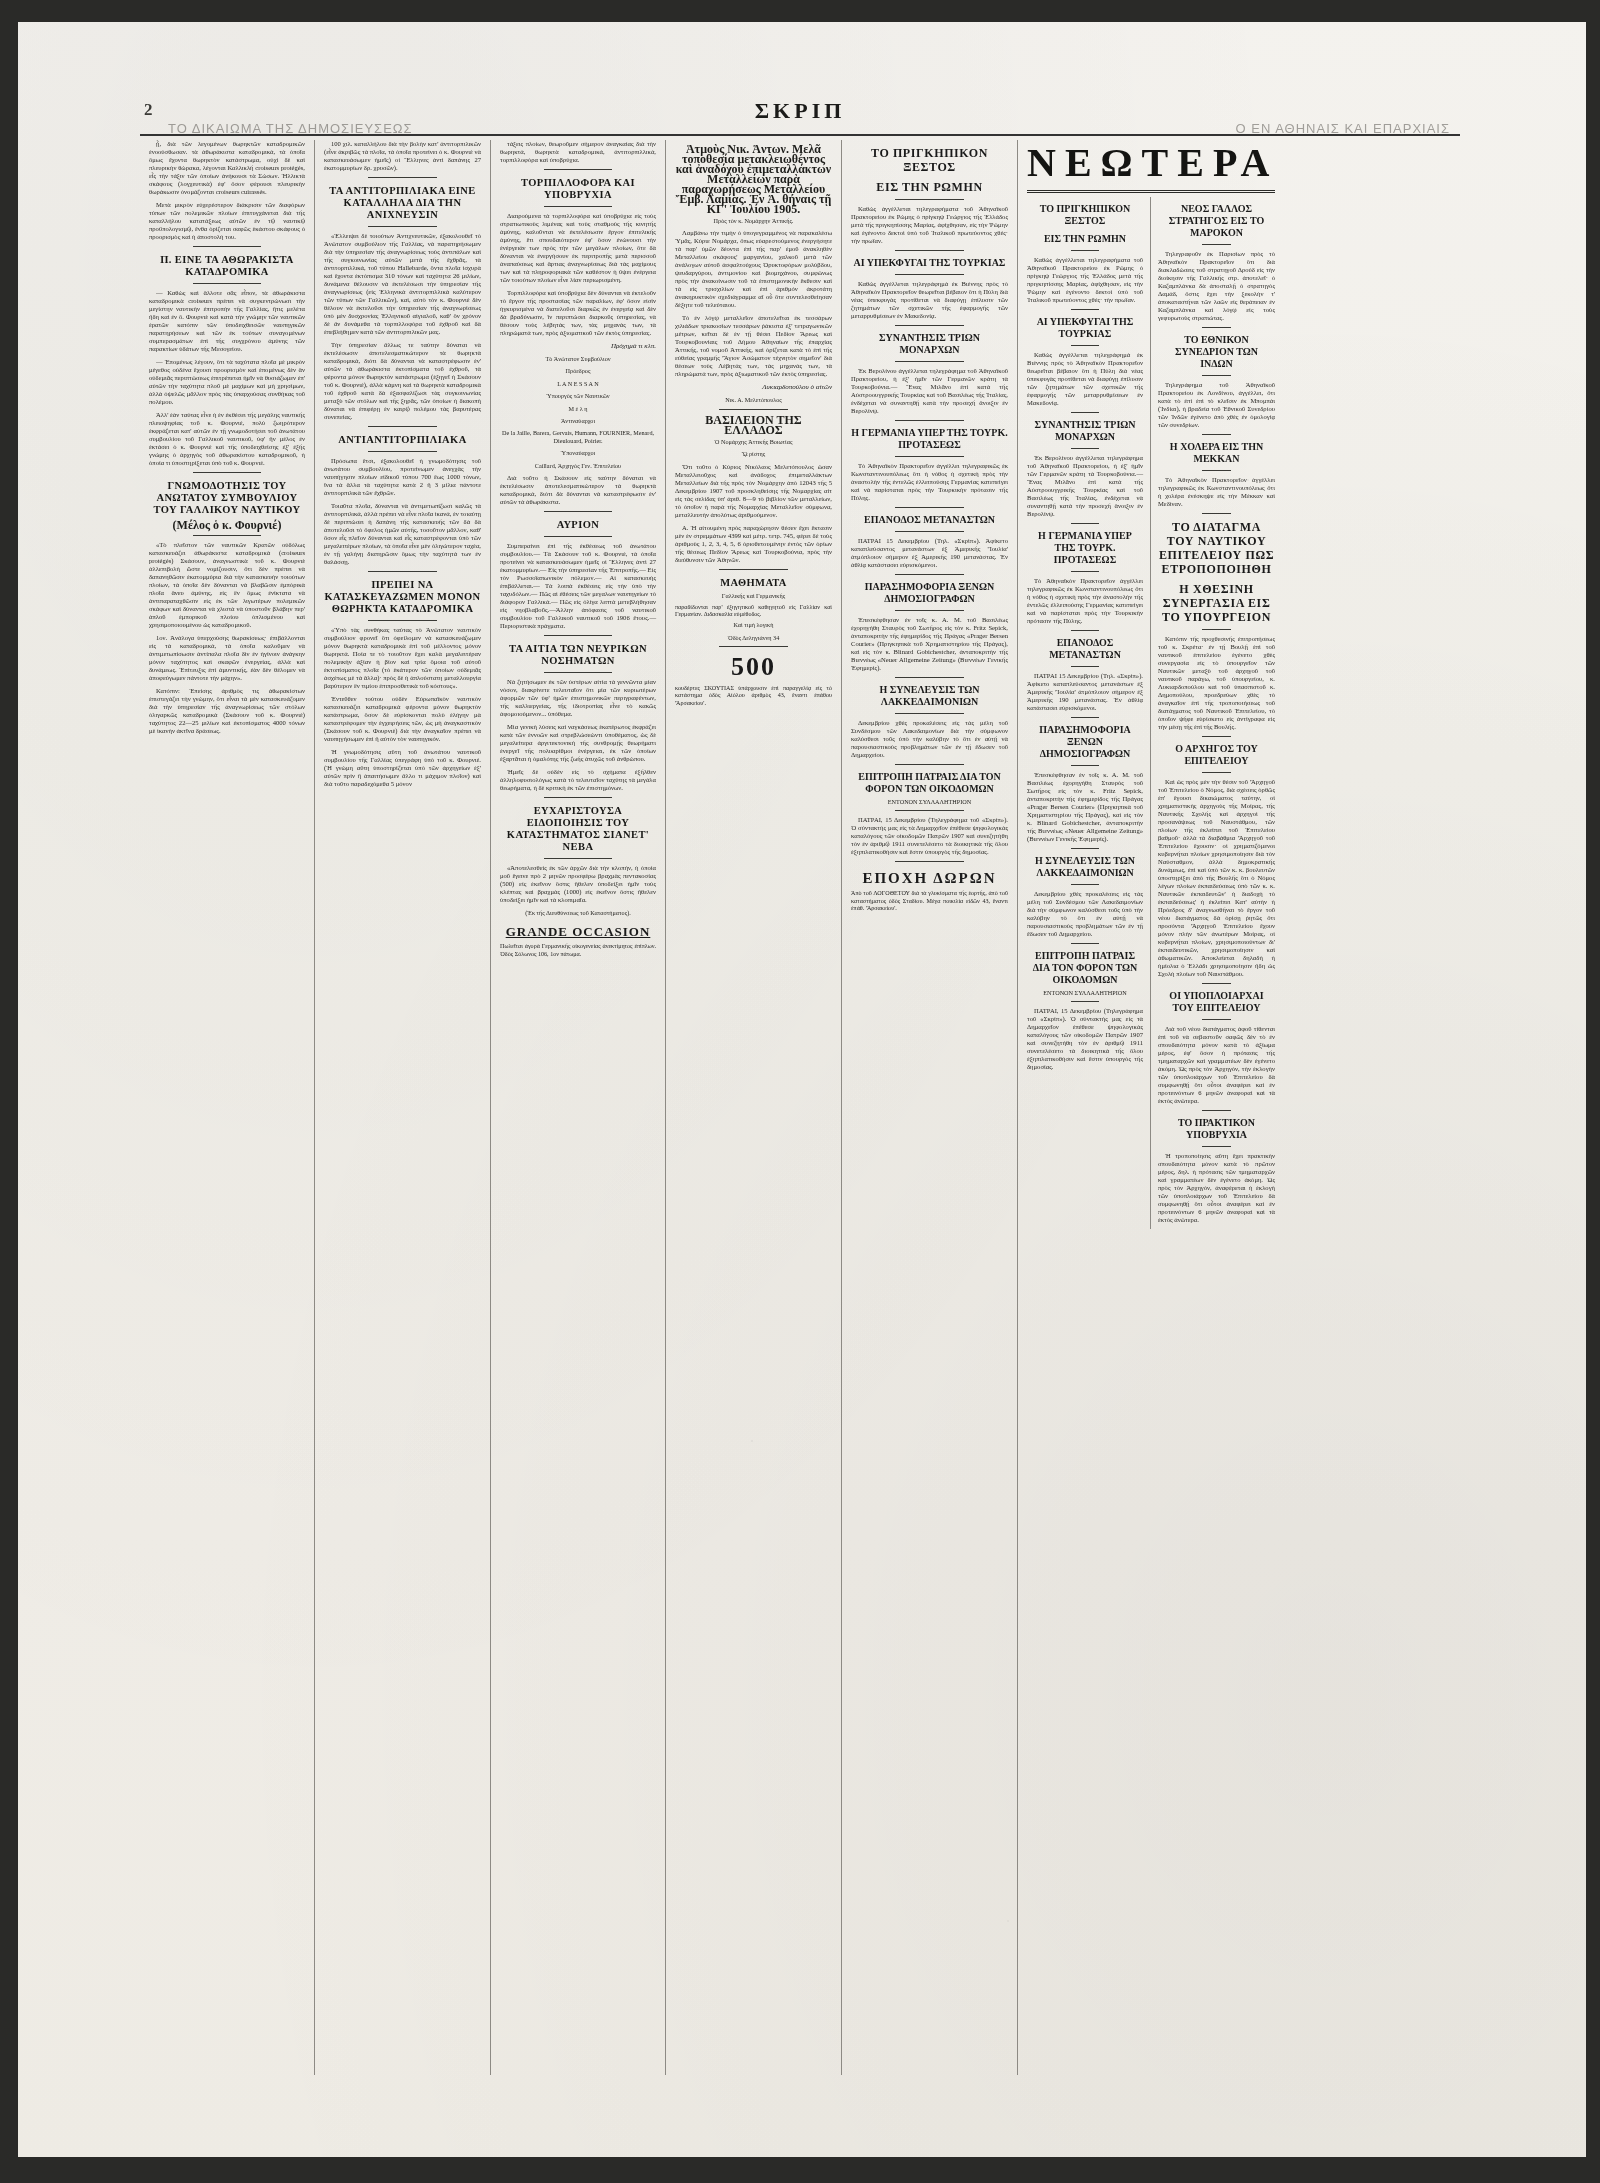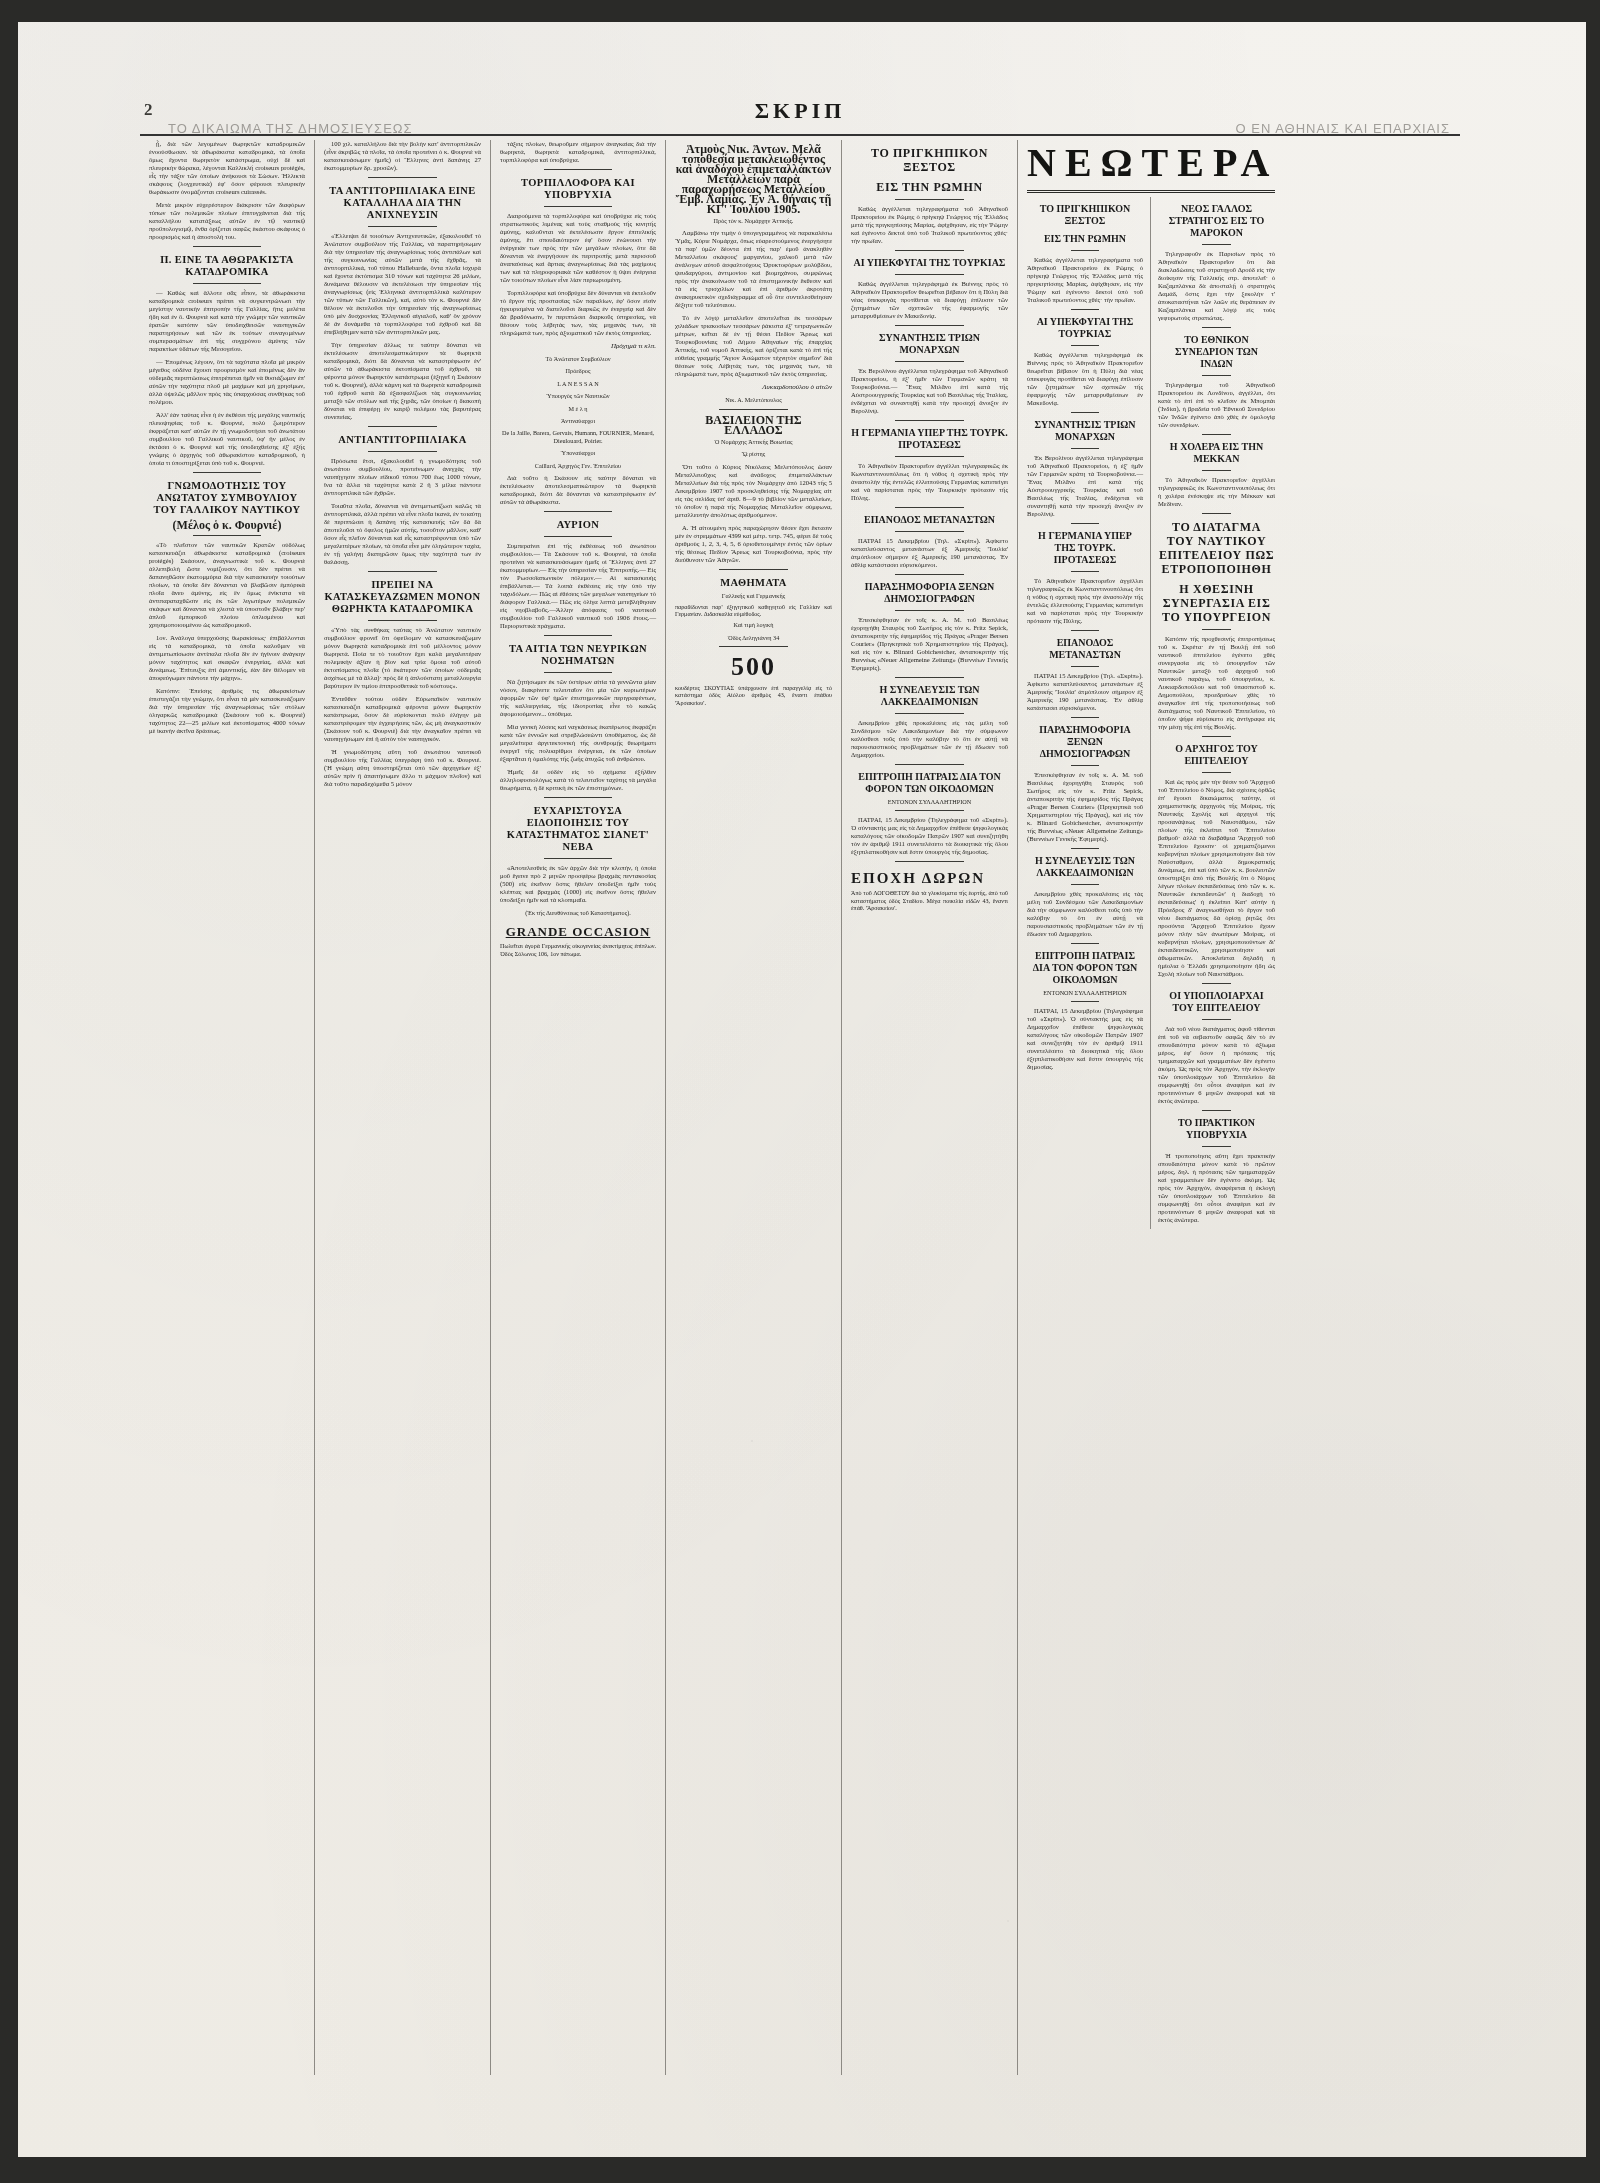--- a/index.html
+++ b/index.html
@@ -111,21 +111,21 @@
     font-size:10px;line-height:12px;text-align:center;font-weight:bold;
     margin:6px 0 3px 0;
   }
   .bignum{
     font-size:26px;font-weight:bold;text-align:center;letter-spacing:2px;margin:4px 0 2px;
   }
   .grande{
     font-size:13px;font-weight:bold;text-align:center;letter-spacing:1px;margin:8px 0 3px;text-decoration:underline;
   }
   .epoch{
-    font-size:15px;font-weight:bold;letter-spacing:2px;margin:8px 0 3px;
+    font-size:15px;font-weight:bold;text-align:center;letter-spacing:2px;margin:8px 0 3px;
   }
   .fineprint{font-size:6.1px;line-height:7.2px;text-align:justify;margin:3px 0;}
 
   
   #speckle{
     position:absolute;left:0;top:0;width:1600px;height:2183px;pointer-events:none;
     background-image:
       radial-gradient(circle at 12% 30%, rgba(0,0,0,.05) 0 1px, rgba(0,0,0,0) 1px),
       radial-gradient(circle at 47% 66%, rgba(0,0,0,.05) 0 1px, rgba(0,0,0,0) 1px),
       radial-gradient(circle at 78% 22%, rgba(0,0,0,.05) 0 1px, rgba(0,0,0,0) 1px),

